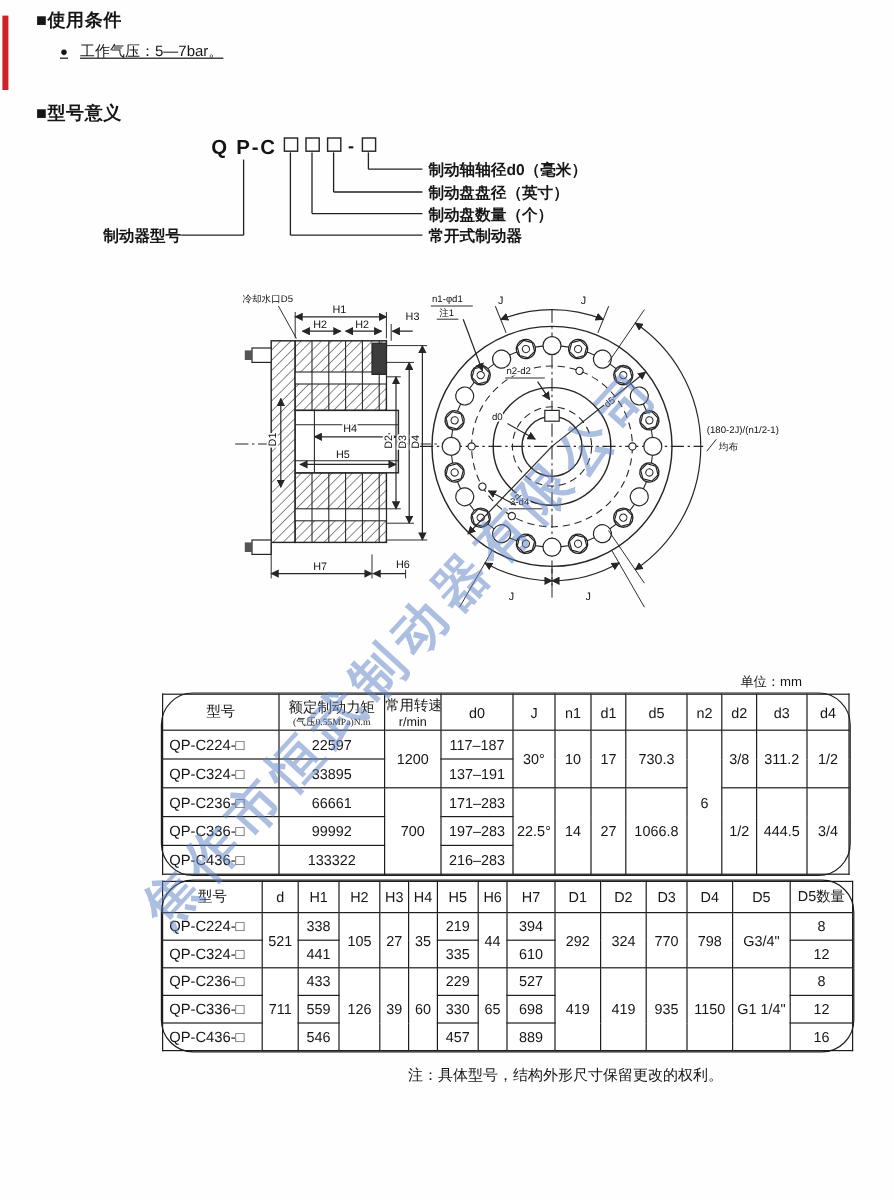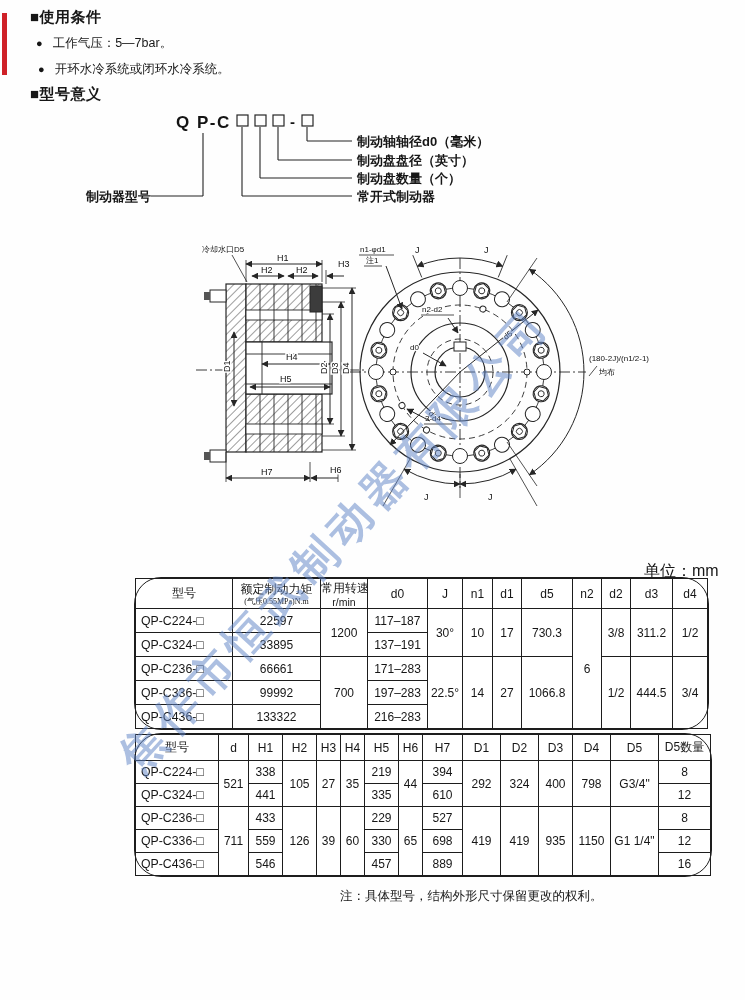--- a/index.html
+++ b/index.html
@@ -4,21 +4,21 @@
 <style>
   html,body{margin:0;padding:0;background:#9a9a9a;}
   .page{position:relative;width:745px;height:1000px;margin:0 auto;background:#fefefe;
         font-family:"Liberation Sans","DejaVu Sans",sans-serif;color:#161616;overflow:hidden;padding-left:25px;}
   .abs{position:absolute;}
   .sec-title{font-size:15px;font-weight:bold;letter-spacing:.5px;}
   .bullet-line{font-size:12.5px;}
   .bullet-dot{font-size:11px;margin-right:10px;}
   .mm-label{font-size:13px;font-weight:bold;white-space:nowrap;}
   .note-text{font-size:12.5px;white-space:nowrap;}
-  .unit-note{font-size:16px;margin-left:27px;}
+  .unit-note{font-size:11px;}
   .red-mark{position:absolute;left:2px;top:13px;width:5px;height:62px;background:#cf2128;}
   table{border-collapse:collapse;table-layout:fixed;background:#fff;}
   td,th{border:1.4px solid #1d1d1d;font-size:12px;font-weight:normal;text-align:center;
         padding:0;white-space:nowrap;overflow:hidden;}
   .t-outer{outline:1px solid #1d1d1d;border-radius:26px;}
   .model-col{text-align:left;padding-left:5px;font-size:12.3px;}
   .hdr-sub{font-size:8px;line-height:8px;font-family:Liberation Serif, serif;}
   .hdr-sub2{font-size:10.5px;line-height:10px;}
   .watermark{position:absolute;left:128px;top:736px;transform-origin:0 50%;
              transform:rotate(-47.5deg);font-size:44px;font-weight:bold;letter-spacing:7px;
@@ -36,25 +36,22 @@
   .hatched{fill:url(#h45);stroke:#262626;stroke-width:1.2;}
 </style>
 </head>
 <body>
 
 <div class="page">
 
   <div class="red-mark"></div>
 
   <div class="abs sec-title" style="left:30px;top:8px;">■使用条件</div>
-  <div class="abs bullet-line" style="left:36px;top:35px;">
+  <div class="abs bullet-line" style="left:50px;top:35px;text-decoration:underline;">
     <span class="bullet-dot">●</span><span>工作气压：5—7bar。</span>
-  </div>
-  <div class="abs bullet-line" style="left:38px;top:61px;">
-    <span class="bullet-dot">●</span><span>开环水冷系统或闭环水冷系统。</span>
   </div>
 
   <div class="abs sec-title" style="left:30px;top:85px;">■型号意义</div>
 
   <svg style="top:105px;" width="745" height="105" viewBox="0 105 745 105">
     <text x="176" y="128" style="font-size:17px;font-weight:bold;letter-spacing:1.5px;fill:#141414;">Q P-C</text>
     <rect x="237" y="115" width="11" height="11" class="ol"></rect>
     <rect x="255" y="115" width="11" height="11" class="ol"></rect>
     <rect x="273" y="115" width="11" height="11" class="ol"></rect>
     <text x="290" y="127" style="font-size:15px;font-weight:bold;fill:#141414;">-</text>
@@ -381,21 +378,21 @@
       <td rowspan="2">521</td>
       <td>338</td>
       <td rowspan="2">105</td>
       <td rowspan="2">27</td>
       <td rowspan="2">35</td>
       <td>219</td>
       <td rowspan="2">44</td>
       <td>394</td>
       <td rowspan="2">292</td>
       <td rowspan="2">324</td>
-      <td rowspan="2">400</td>
+      <td rowspan="2">770</td>
       <td rowspan="2">798</td>
       <td rowspan="2">G3/4"</td>
       <td>8</td>
     </tr>
     <tr style="height:23px;">
       <td class="model-col">QP-C324-□</td>
       <td>441</td>
       <td>335</td>
       <td>610</td>
       <td>12</td>

